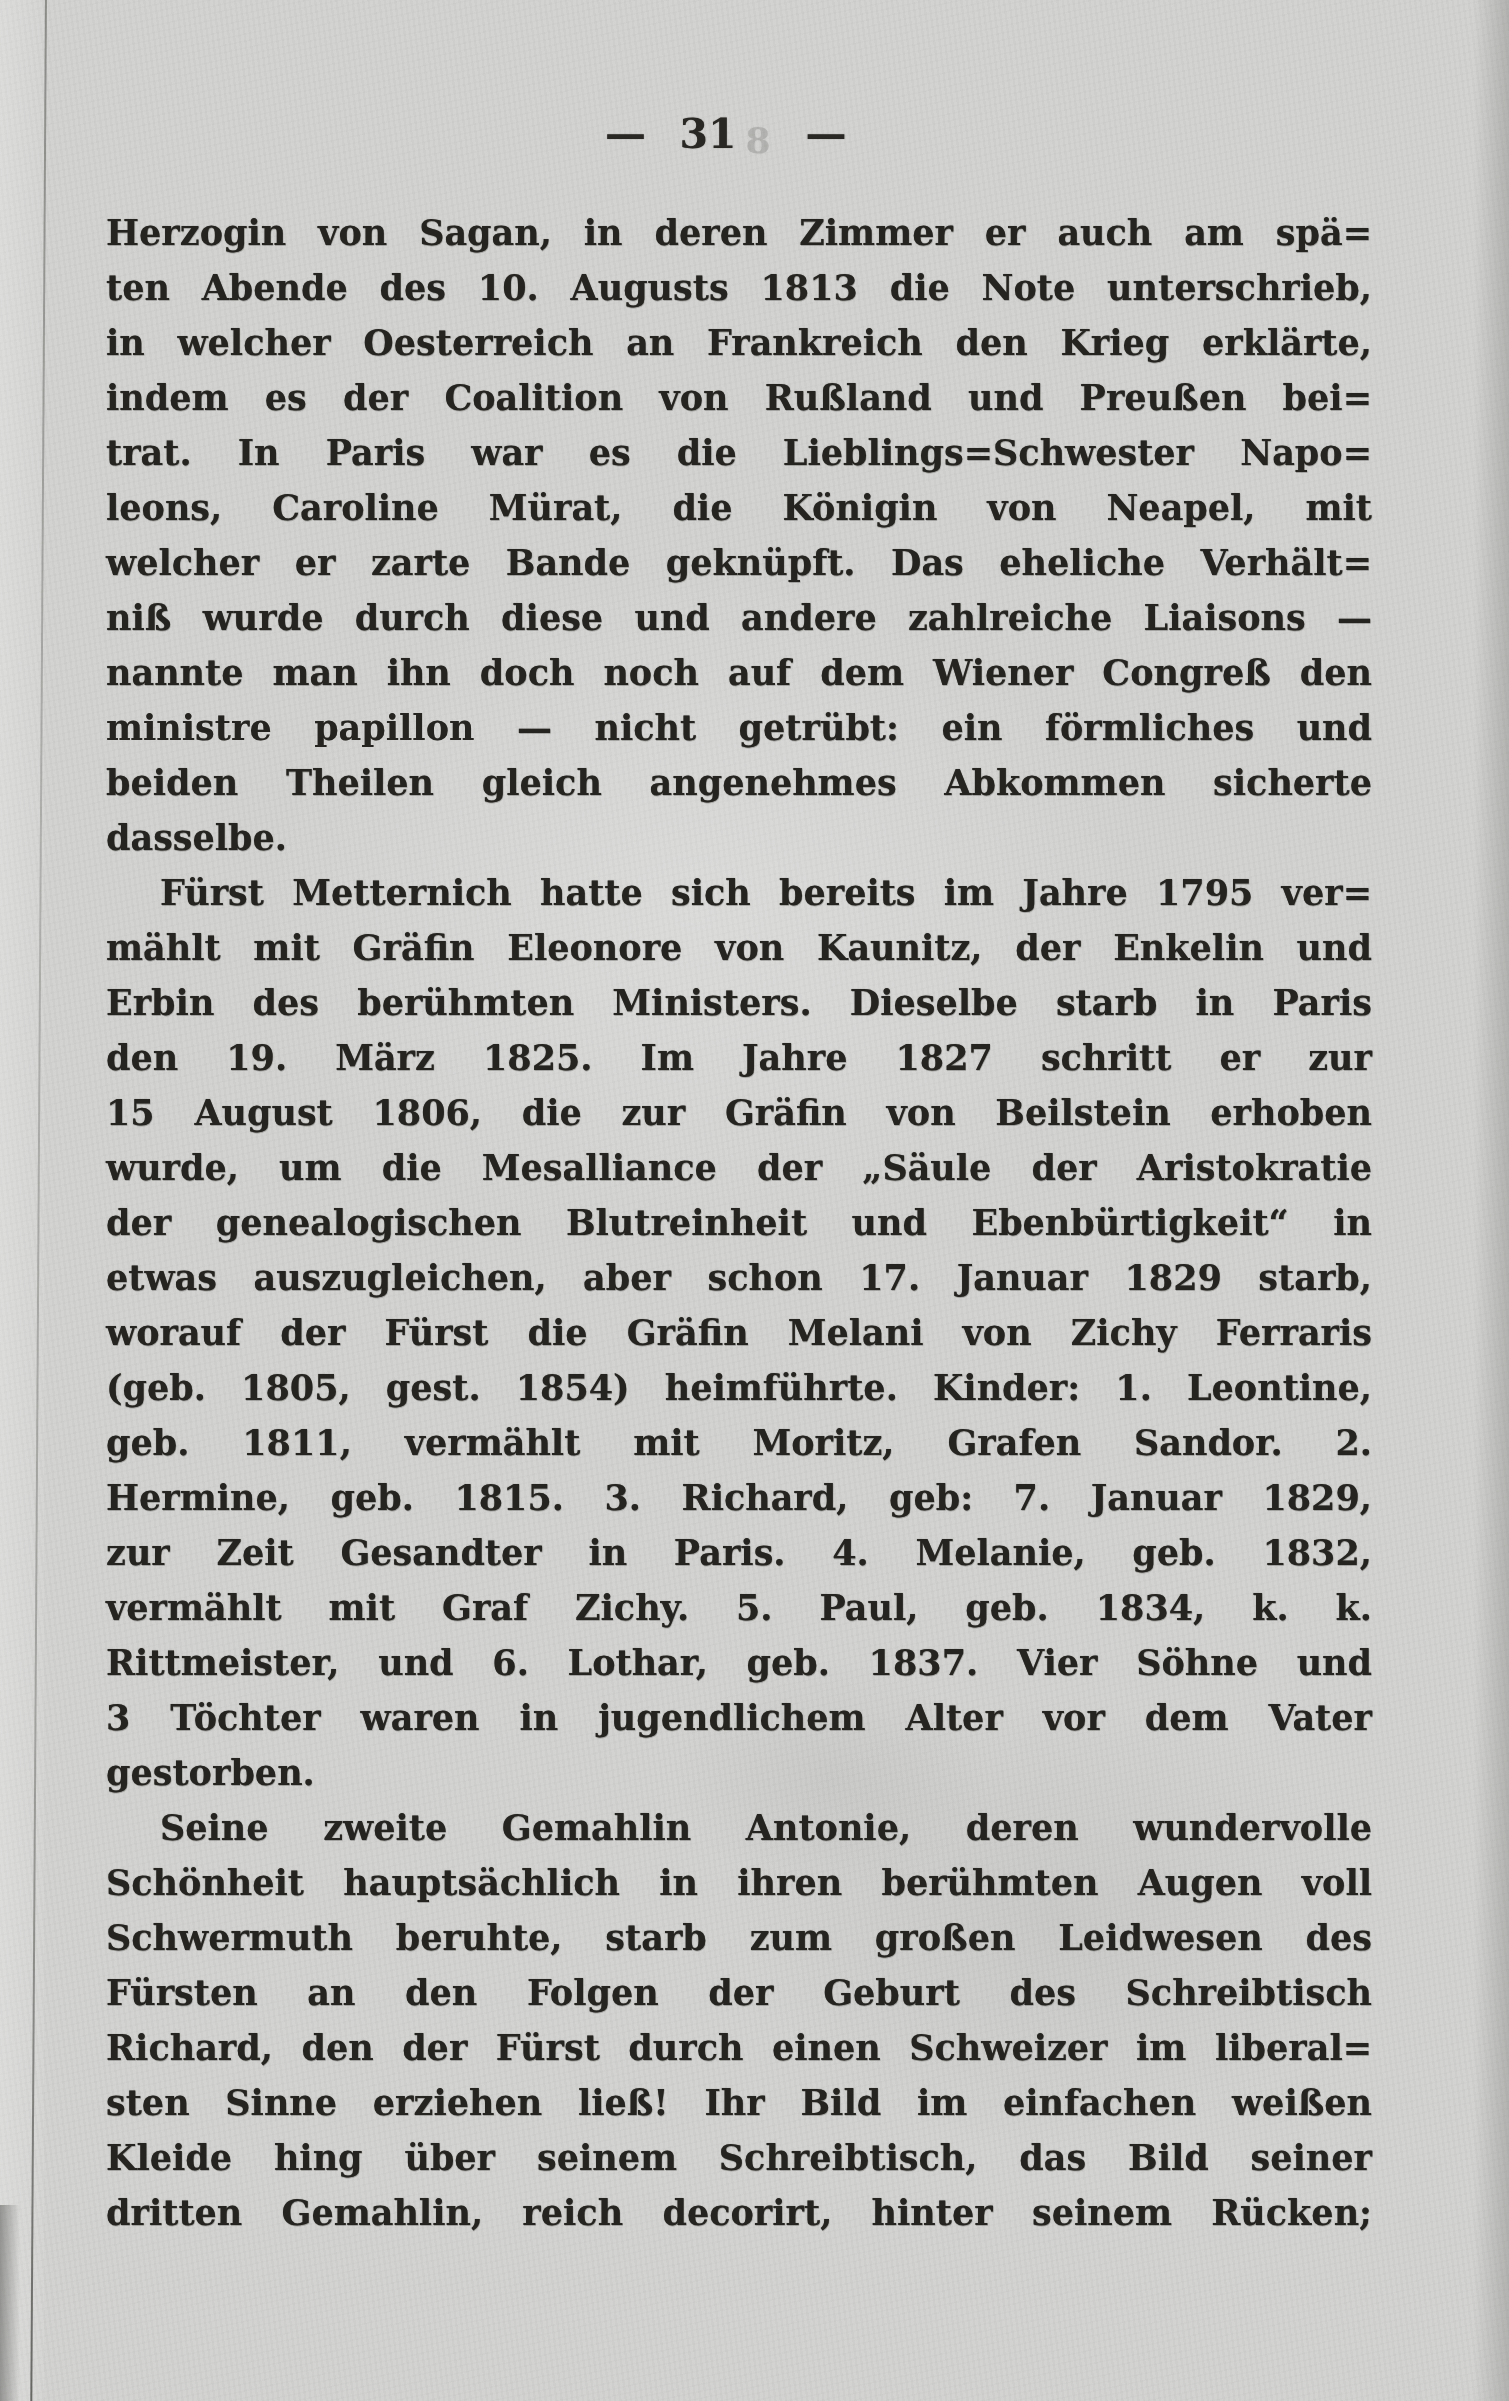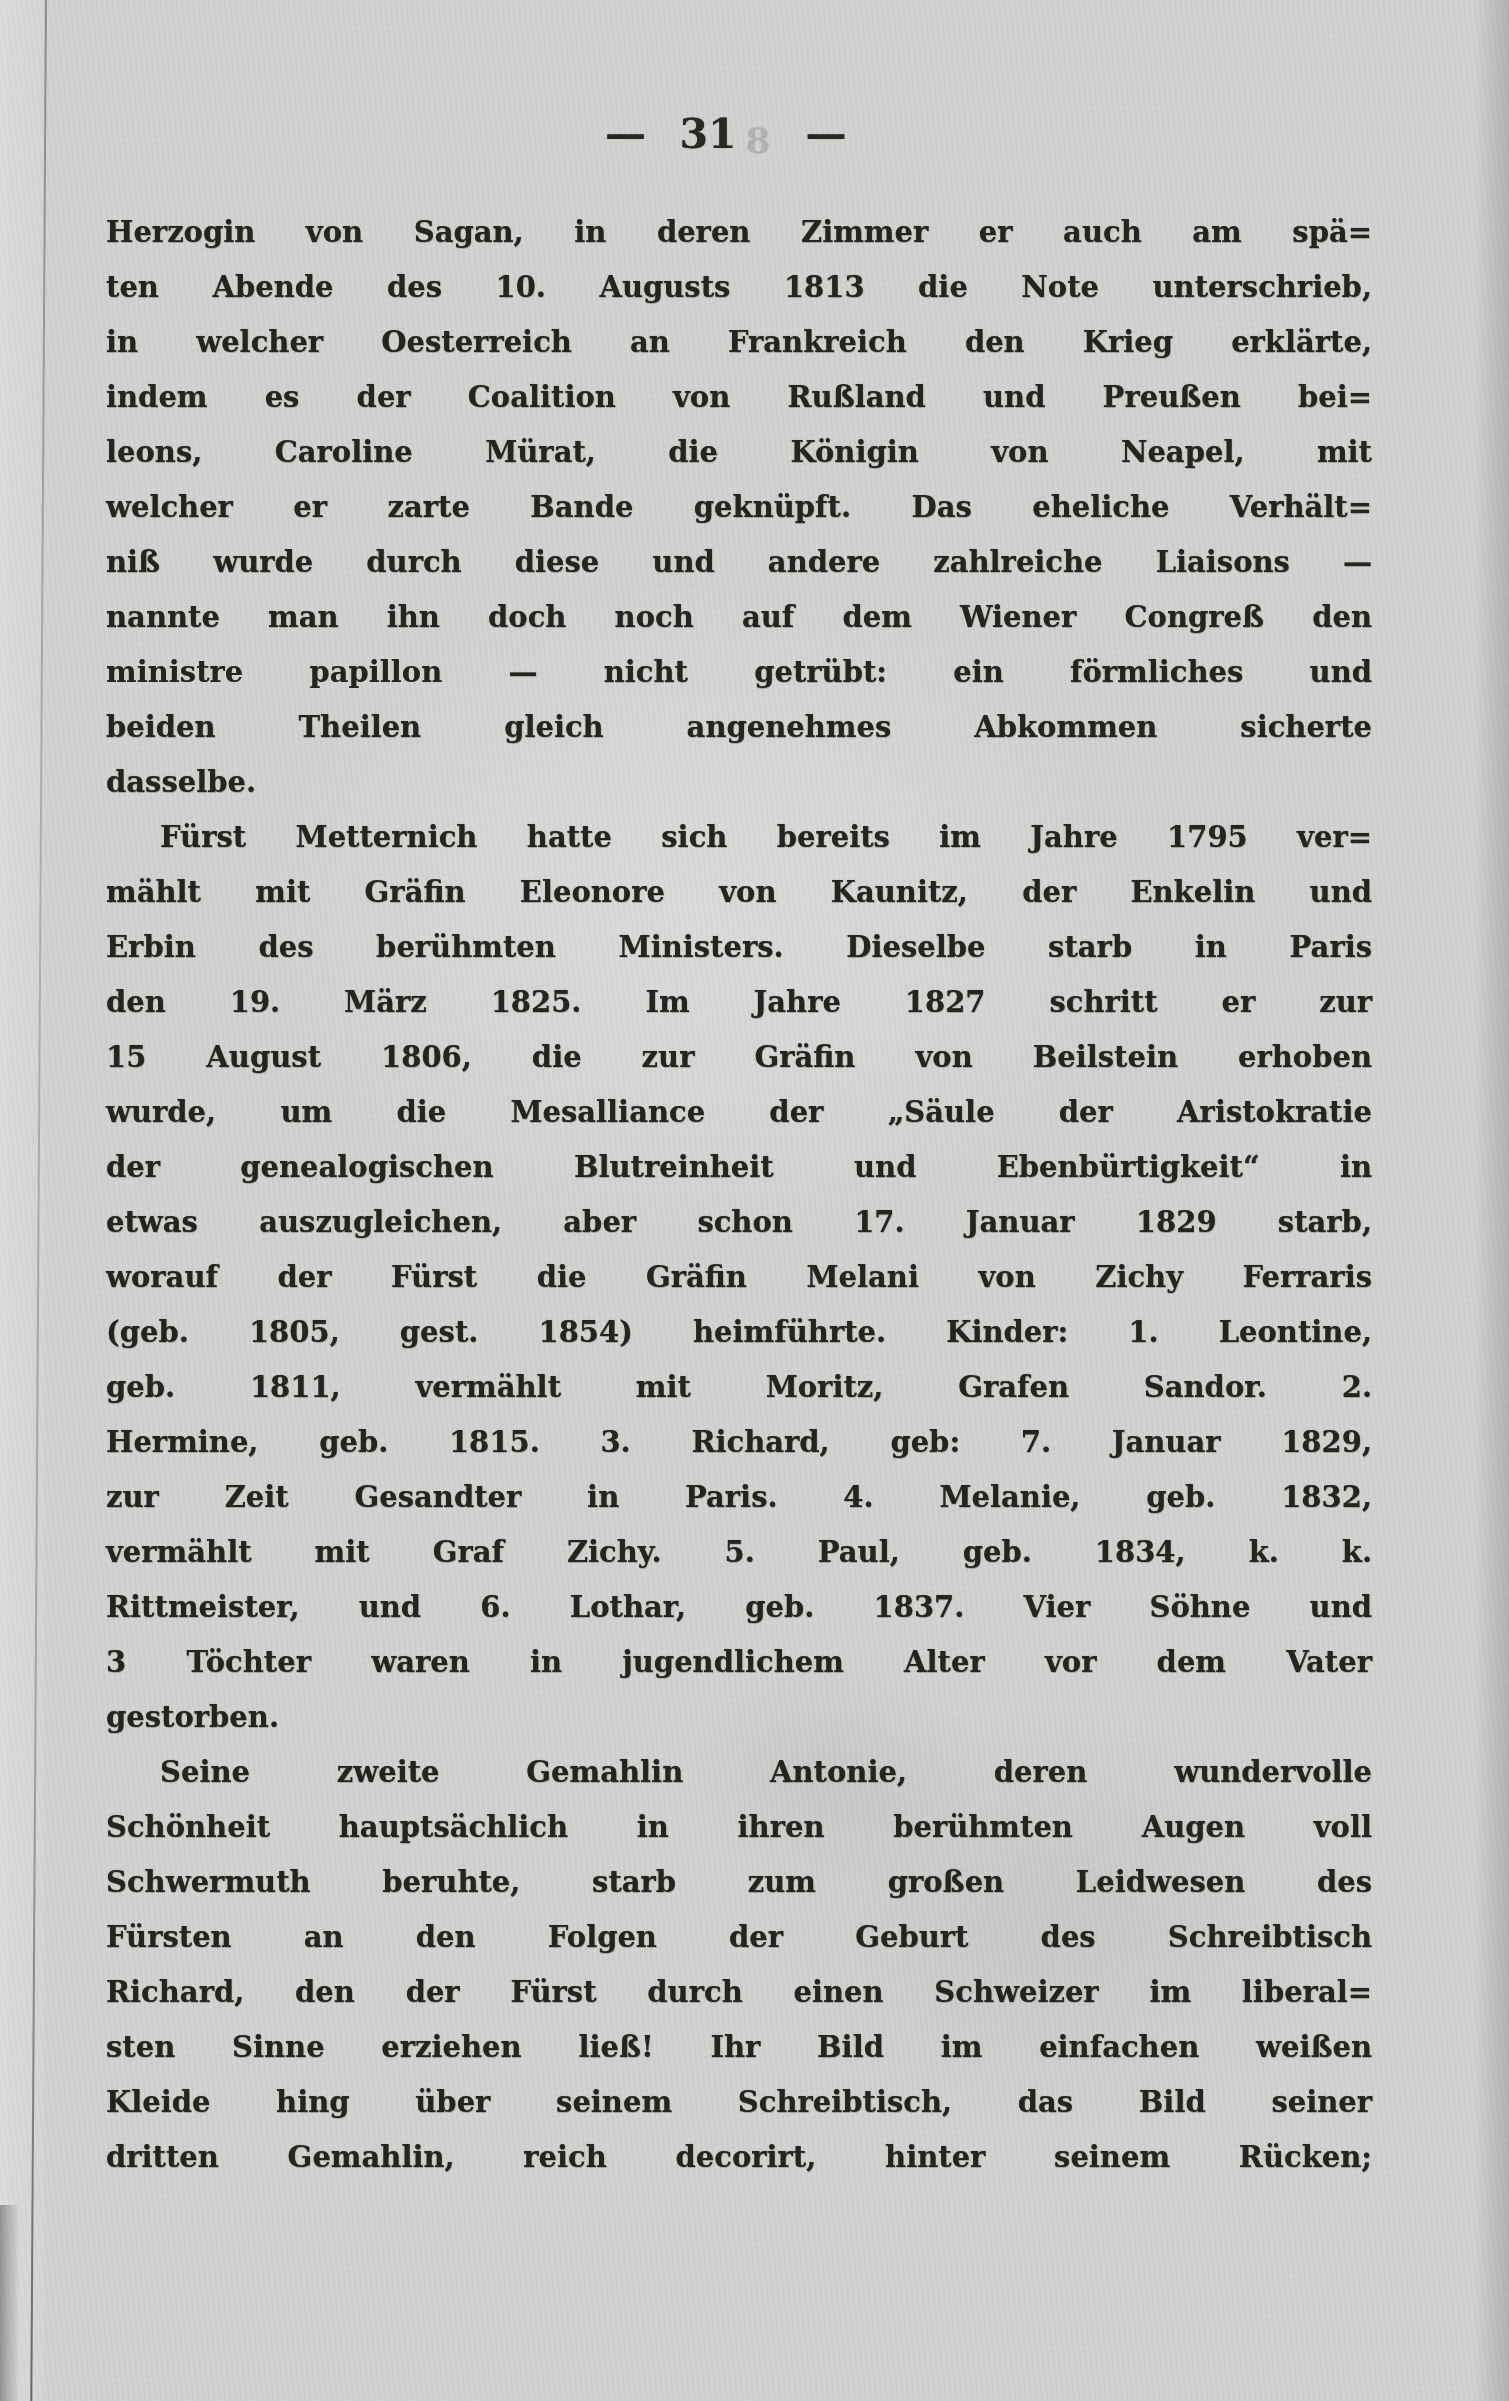--- a/index.html
+++ b/index.html
@@ -85,21 +85,21 @@
   .text-block {
     position: absolute;
     left: 106px;
     top: 205px;
     width: 1266px;
     color: #262420;
   }
   .line {
     font-family: "DejaVu Serif", "Liberation Serif", serif;
     font-weight: 700;
-    font-size: 29px;
+    font-size: 35px;
     line-height: 55px;
     height: 55px;
     white-space: normal;
     text-align: justify;
     text-align-last: justify;
     word-spacing: 1.5px;
     text-shadow: 0 0 0.9px rgba(38,36,32,0.55), 0.5px 0.6px 0 rgba(38,36,32,0.22);
   }
   .line.last { text-align-last: left; }
   .line.indent { text-indent: 54px; }
@@ -122,20 +122,21 @@
   <span>31</span>
   <span class="ghost">8</span>
   <span class="dash">—</span>
 </div>
 
 <div class="text-block" id="text-block">
     <div class="line">Herzogin von Sagan, in deren Zimmer er auch am spä=</div>
     <div class="line">ten Abende des 10. Augusts 1813 die Note unterschrieb,</div>
     <div class="line">in welcher Oesterreich an Frankreich den Krieg erklärte,</div>
     <div class="line">indem es der Coalition von Rußland und Preußen bei=</div>
+    <div class="line">trat. In Paris war es die Lieblings=Schwester Napo=</div>
     <div class="line">leons, Caroline Mürat, die Königin von Neapel, mit</div>
     <div class="line">welcher er zarte Bande geknüpft. Das eheliche Verhält=</div>
     <div class="line">niß wurde durch diese und andere zahlreiche Liaisons —</div>
     <div class="line">nannte man ihn doch noch auf dem Wiener Congreß den</div>
     <div class="line"><span class="roman">ministre papillon</span> — nicht getrübt: ein förmliches und</div>
     <div class="line">beiden Theilen gleich angenehmes Abkommen sicherte</div>
     <div class="line last">dasselbe.</div>
     <div class="line indent">Fürst Metternich hatte sich bereits im Jahre 1795 ver=</div>
     <div class="line">mählt mit Gräfin Eleonore von Kaunitz, der Enkelin und</div>
     <div class="line">Erbin des berühmten Ministers. Dieselbe starb in Paris</div>

